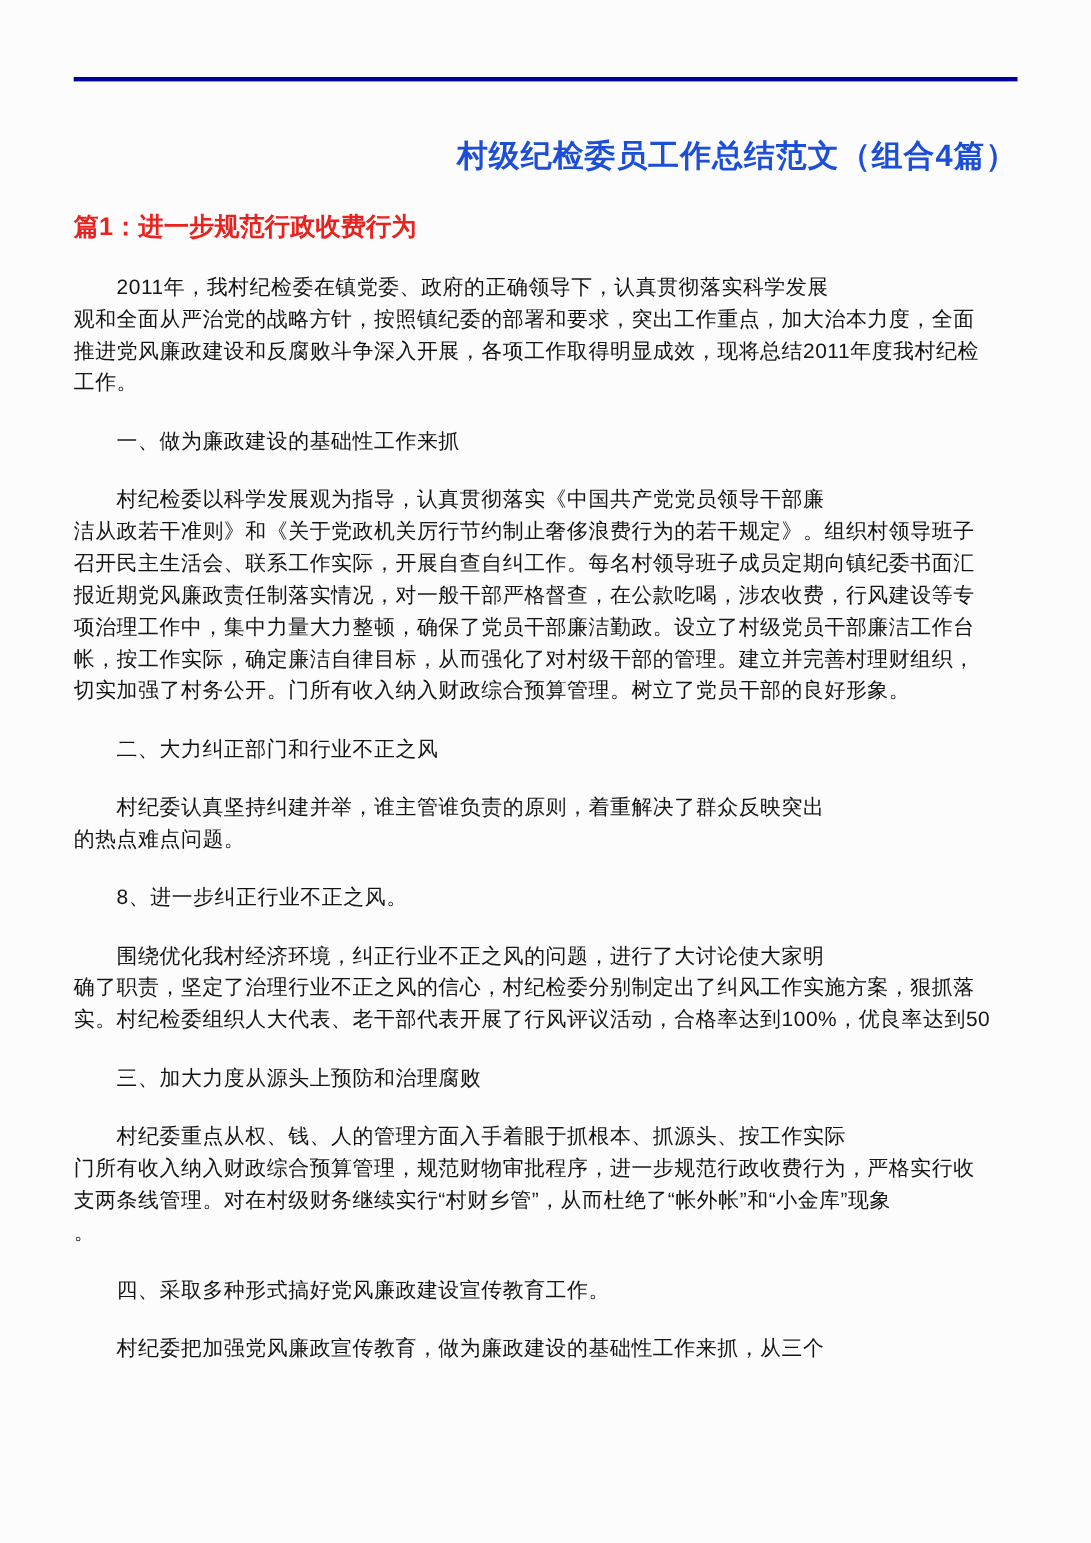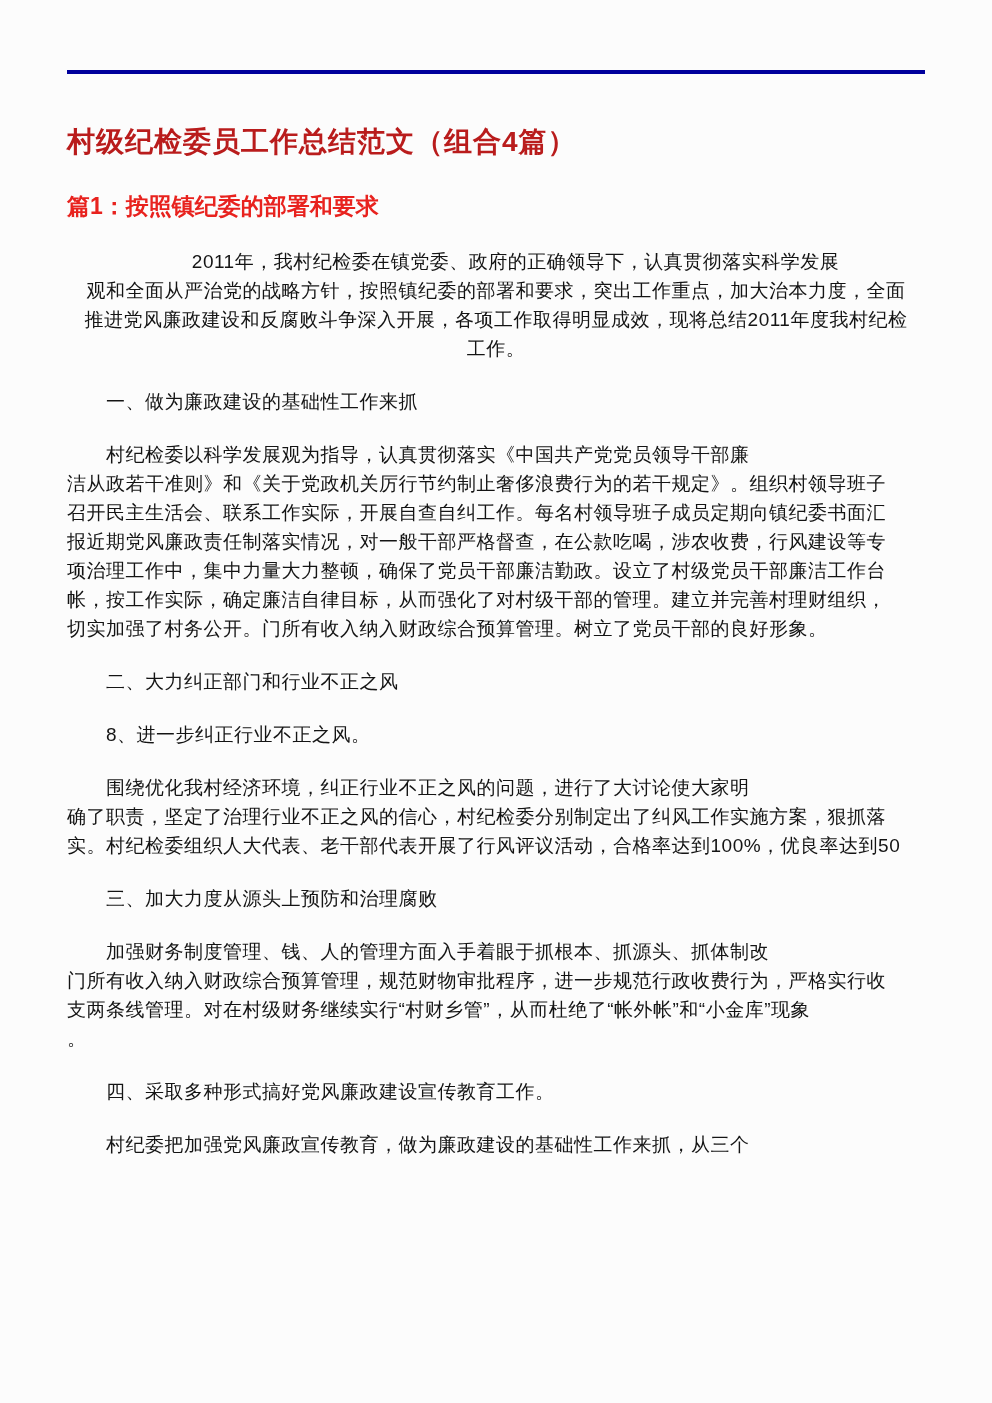--- a/index.html
+++ b/index.html
@@ -25,86 +25,89 @@
   .top-rule {
     margin-top: 70px;
     height: 4px;
     background: var(--rule-blue, #00009c);
   }
   .doc-title {
     margin: 51px 0 0 0;
     font-size: 28px;
     line-height: 34px;
     font-weight: bold;
-    text-align: left;
+    text-align: right;
     letter-spacing: 1px;
-    color: #b91c1c;
+    color: #1d4ed8;
   }
   .section-heading {
     margin: 33px 0 0 0;
     font-size: 23px;
     line-height: 28px;
     font-weight: bold;
     color: var(--heading-red, #e8221e);
   }
   .doc-body {
     margin-top: 27px;
     font-size: 19px;
     letter-spacing: 0.5px;
   }
   .paragraph, .subheading {
     margin-top: 24px;
   }
   .doc-body > :first-child {
     margin-top: 0;
-    text-align: center;
   }
   .line, .subheading {
     line-height: 29px;
     white-space: nowrap;
   }
   .line.first, .subheading {
     padding-left: 39px; 
   }
 </style>
 </head>
 <body>
 
 <div class="page">
   <div class="inner">
     <div class="top-rule"></div>
     <h1 class="doc-title">村级纪检委员工作总结范文（组合4篇）</h1>
-    <h2 class="section-heading">篇1：按照镇纪委的部署和要求</h2>
+    <h2 class="section-heading">篇1：进一步规范行政收费行为</h2>
     <div class="doc-body">
         <div class="paragraph">
           <div class="line first">2011年，我村纪检委在镇党委、政府的正确领导下，认真贯彻落实科学发展</div>
           <div class="line">观和全面从严治党的战略方针，按照镇纪委的部署和要求，突出工作重点，加大治本力度，全面</div>
           <div class="line">推进党风廉政建设和反腐败斗争深入开展，各项工作取得明显成效，现将总结2011年度我村纪检</div>
           <div class="line">工作。</div>
         </div>
         <div class="subheading">一、做为廉政建设的基础性工作来抓</div>
         <div class="paragraph">
           <div class="line first">村纪检委以科学发展观为指导，认真贯彻落实《中国共产党党员领导干部廉</div>
           <div class="line">洁从政若干准则》和《关于党政机关厉行节约制止奢侈浪费行为的若干规定》。组织村领导班子</div>
           <div class="line">召开民主生活会、联系工作实际，开展自查自纠工作。每名村领导班子成员定期向镇纪委书面汇</div>
           <div class="line">报近期党风廉政责任制落实情况，对一般干部严格督查，在公款吃喝，涉农收费，行风建设等专</div>
           <div class="line">项治理工作中，集中力量大力整顿，确保了党员干部廉洁勤政。设立了村级党员干部廉洁工作台</div>
           <div class="line">帐，按工作实际，确定廉洁自律目标，从而强化了对村级干部的管理。建立并完善村理财组织，</div>
           <div class="line">切实加强了村务公开。门所有收入纳入财政综合预算管理。树立了党员干部的良好形象。</div>
         </div>
         <div class="subheading">二、大力纠正部门和行业不正之风</div>
+        <div class="paragraph">
+          <div class="line first">村纪委认真坚持纠建并举，谁主管谁负责的原则，着重解决了群众反映突出</div>
+          <div class="line">的热点难点问题。</div>
+        </div>
         <div class="subheading">8、进一步纠正行业不正之风。</div>
         <div class="paragraph">
           <div class="line first">围绕优化我村经济环境，纠正行业不正之风的问题，进行了大讨论使大家明</div>
           <div class="line">确了职责，坚定了治理行业不正之风的信心，村纪检委分别制定出了纠风工作实施方案，狠抓落</div>
           <div class="line">实。村纪检委组织人大代表、老干部代表开展了行风评议活动，合格率达到100%，优良率达到50</div>
         </div>
         <div class="subheading">三、加大力度从源头上预防和治理腐败</div>
         <div class="paragraph">
-          <div class="line first">加强财务制度管理、钱、人的管理方面入手着眼于抓根本、抓源头、抓体制改</div>
+          <div class="line first">村纪委重点从权、钱、人的管理方面入手着眼于抓根本、抓源头、按工作实际</div>
           <div class="line">门所有收入纳入财政综合预算管理，规范财物审批程序，进一步规范行政收费行为，严格实行收</div>
           <div class="line">支两条线管理。对在村级财务继续实行“村财乡管”，从而杜绝了“帐外帐”和“小金库”现象</div>
           <div class="line">。</div>
         </div>
         <div class="subheading">四、采取多种形式搞好党风廉政建设宣传教育工作。</div>
         <div class="paragraph">
           <div class="line first">村纪委把加强党风廉政宣传教育，做为廉政建设的基础性工作来抓，从三个</div>
         </div>
       </div>
   </div>

